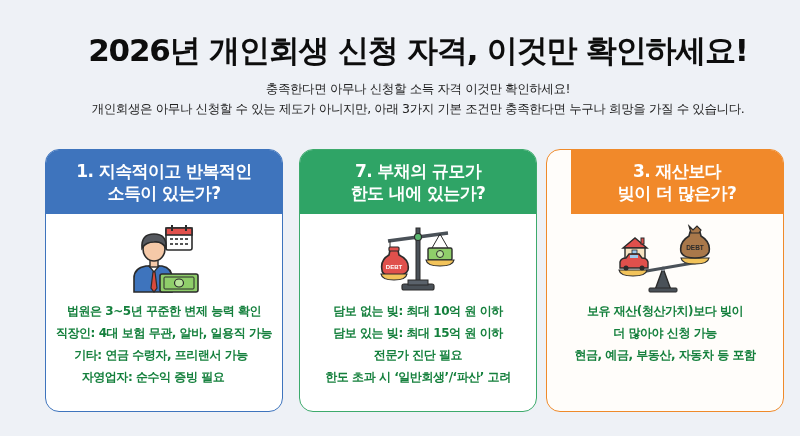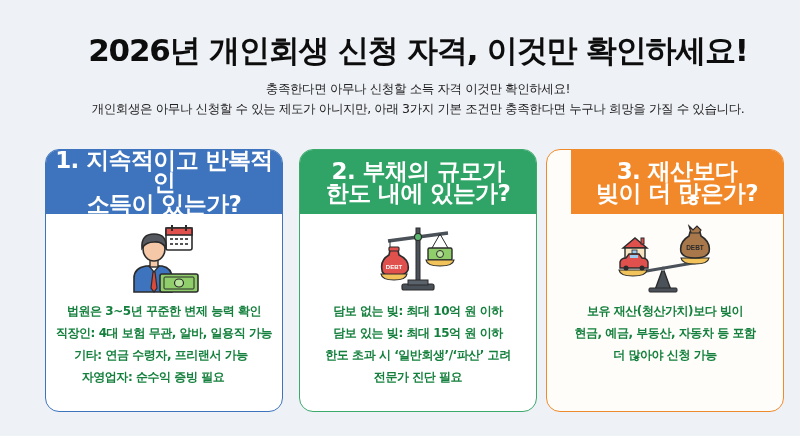--- a/index.html
+++ b/index.html
@@ -35,21 +35,21 @@
       overflow: hidden;
     }
     .card-1 { left: 27px; border-color: #3e74bd; }
     .card-2 { left: 281px; border-color: #3daa6c; }
     .card-3 { left: 528px; border-color: #ef8a2a; background: #fffdfa; padding-left: 24px; }
 
     .card-header {
       height: 64px; width: 100%;
       display: flex; flex-direction: column; align-items: center; justify-content: center;
       color: #fff; font-weight: bold;
-      font-size: 23px; line-height: 22px; letter-spacing: -0.6px;
+      font-size: 17px; line-height: 22px; letter-spacing: -0.6px;
       text-align: center;
     }
     .card-1 .card-header { background: #3e74bd; }
     .card-2 .card-header { background: #2fa466; }
     .card-3 .card-header { background: #f1892a; }
 
     .card-icon {
       position: absolute; top: 72px; left: 0; width: 100%; height: 72px;
       display: flex; justify-content: center; align-items: center;
     }
@@ -110,21 +110,21 @@
     <div class="card-body">
       <span class="line">법원은 3~5년 꾸준한 변제 능력 확인</span>
       <span class="line">직장인: 4대 보험 무관, 알바, 일용직 가능</span>
       <span class="line" style="margin-left:-6px">기타: 연금 수령자, 프리랜서 가능</span>
       <span class="line" style="margin-left:-22px">자영업자: 순수익 증빙 필요</span>
     </div>
   </div>
 
   <div class="card card-2">
     <div class="card-header">
-      <span>2. 부채의 규모가</span>
+      <span>7. 부채의 규모가</span>
       <span>한도 내에 있는가?</span>
     </div>
     <div class="card-icon">
       <svg width="76" height="72" viewBox="0 0 76 72">
 
         <rect x="36" y="6" width="4" height="58" fill="#4a5158" stroke="#2b2b2b" stroke-width="1"></rect>
         <rect x="22" y="62" width="32" height="6" rx="2" fill="#4a5158" stroke="#2b2b2b" stroke-width="1.2"></rect>
         <rect x="28" y="58" width="20" height="5" fill="#5a626b" stroke="#2b2b2b" stroke-width="1"></rect>
 
         <line x1="8" y1="19" x2="68" y2="11" stroke="#4a5158" stroke-width="3.5"></line>
@@ -140,22 +140,22 @@
         <line x1="60" y1="12" x2="52" y2="26" stroke="#2b2b2b" stroke-width="1"></line>
         <line x1="60" y1="12" x2="68" y2="26" stroke="#2b2b2b" stroke-width="1"></line>
         <rect x="48" y="26" width="24" height="12" rx="1.5" fill="#8fce6a" stroke="#2b2b2b" stroke-width="1.4"></rect>
         <ellipse cx="60" cy="32" rx="3.5" ry="3.5" fill="#b8e39a" stroke="#2b2b2b" stroke-width="1"></ellipse>
         <path d="M46 38 L74 38 Q73 44 60 44 Q47 44 46 38 Z" fill="#f2c35a" stroke="#2b2b2b" stroke-width="1.2"></path>
       </svg>
     </div>
     <div class="card-body">
       <span class="line">담보 없는 빚: 최대 10억 원 이하</span>
       <span class="line">담보 있는 빚: 최대 15억 원 이하</span>
+      <span class="line">전문가 진단 필요</span>
       <span class="line">한도 초과 시 ‘일반회생’/‘파산’ 고려</span>
-      <span class="line">전문가 진단 필요</span>
     </div>
   </div>
 
   <div class="card card-3">
     <div class="card-header">
       <span>3. 재산보다</span>
       <span>빚이 더 많은가?</span>
     </div>
     <div class="card-icon">
       <svg width="96" height="72" viewBox="0 0 96 72">
@@ -180,18 +180,18 @@
 
         <path d="M64 36 L92 36 Q91 42 78 42 Q65 42 64 36 Z" fill="#f2c35a" stroke="#2b2b2b" stroke-width="1.2"></path>
 
         <path d="M73 10 L83 10 L84 14 Q94 20 92 30 Q90 36 78 36 Q66 36 64 30 Q62 20 72 14 Z" fill="#a9784a" stroke="#2b2b2b" stroke-width="1.6"></path>
         <path d="M72 4 L76 8 L80 4 L84 8 L82 11 L74 11 Z" fill="#a9784a" stroke="#2b2b2b" stroke-width="1.2"></path>
         <text x="78" y="28" font-size="6.5" font-weight="bold" text-anchor="middle" fill="#2b2b2b" font-family="Liberation Sans, sans-serif">DEBT</text>
       </svg>
     </div>
     <div class="card-body">
       <span class="line">보유 재산(청산가치)보다 빚이</span>
+      <span class="line">더 많아야 신청 가능</span>
       <span class="line">현금, 예금, 부동산, 자동차 등 포함</span>
-      <span class="line">더 많아야 신청 가능</span>
     </div>
   </div>
 
 </div>
 
 </body></html>

